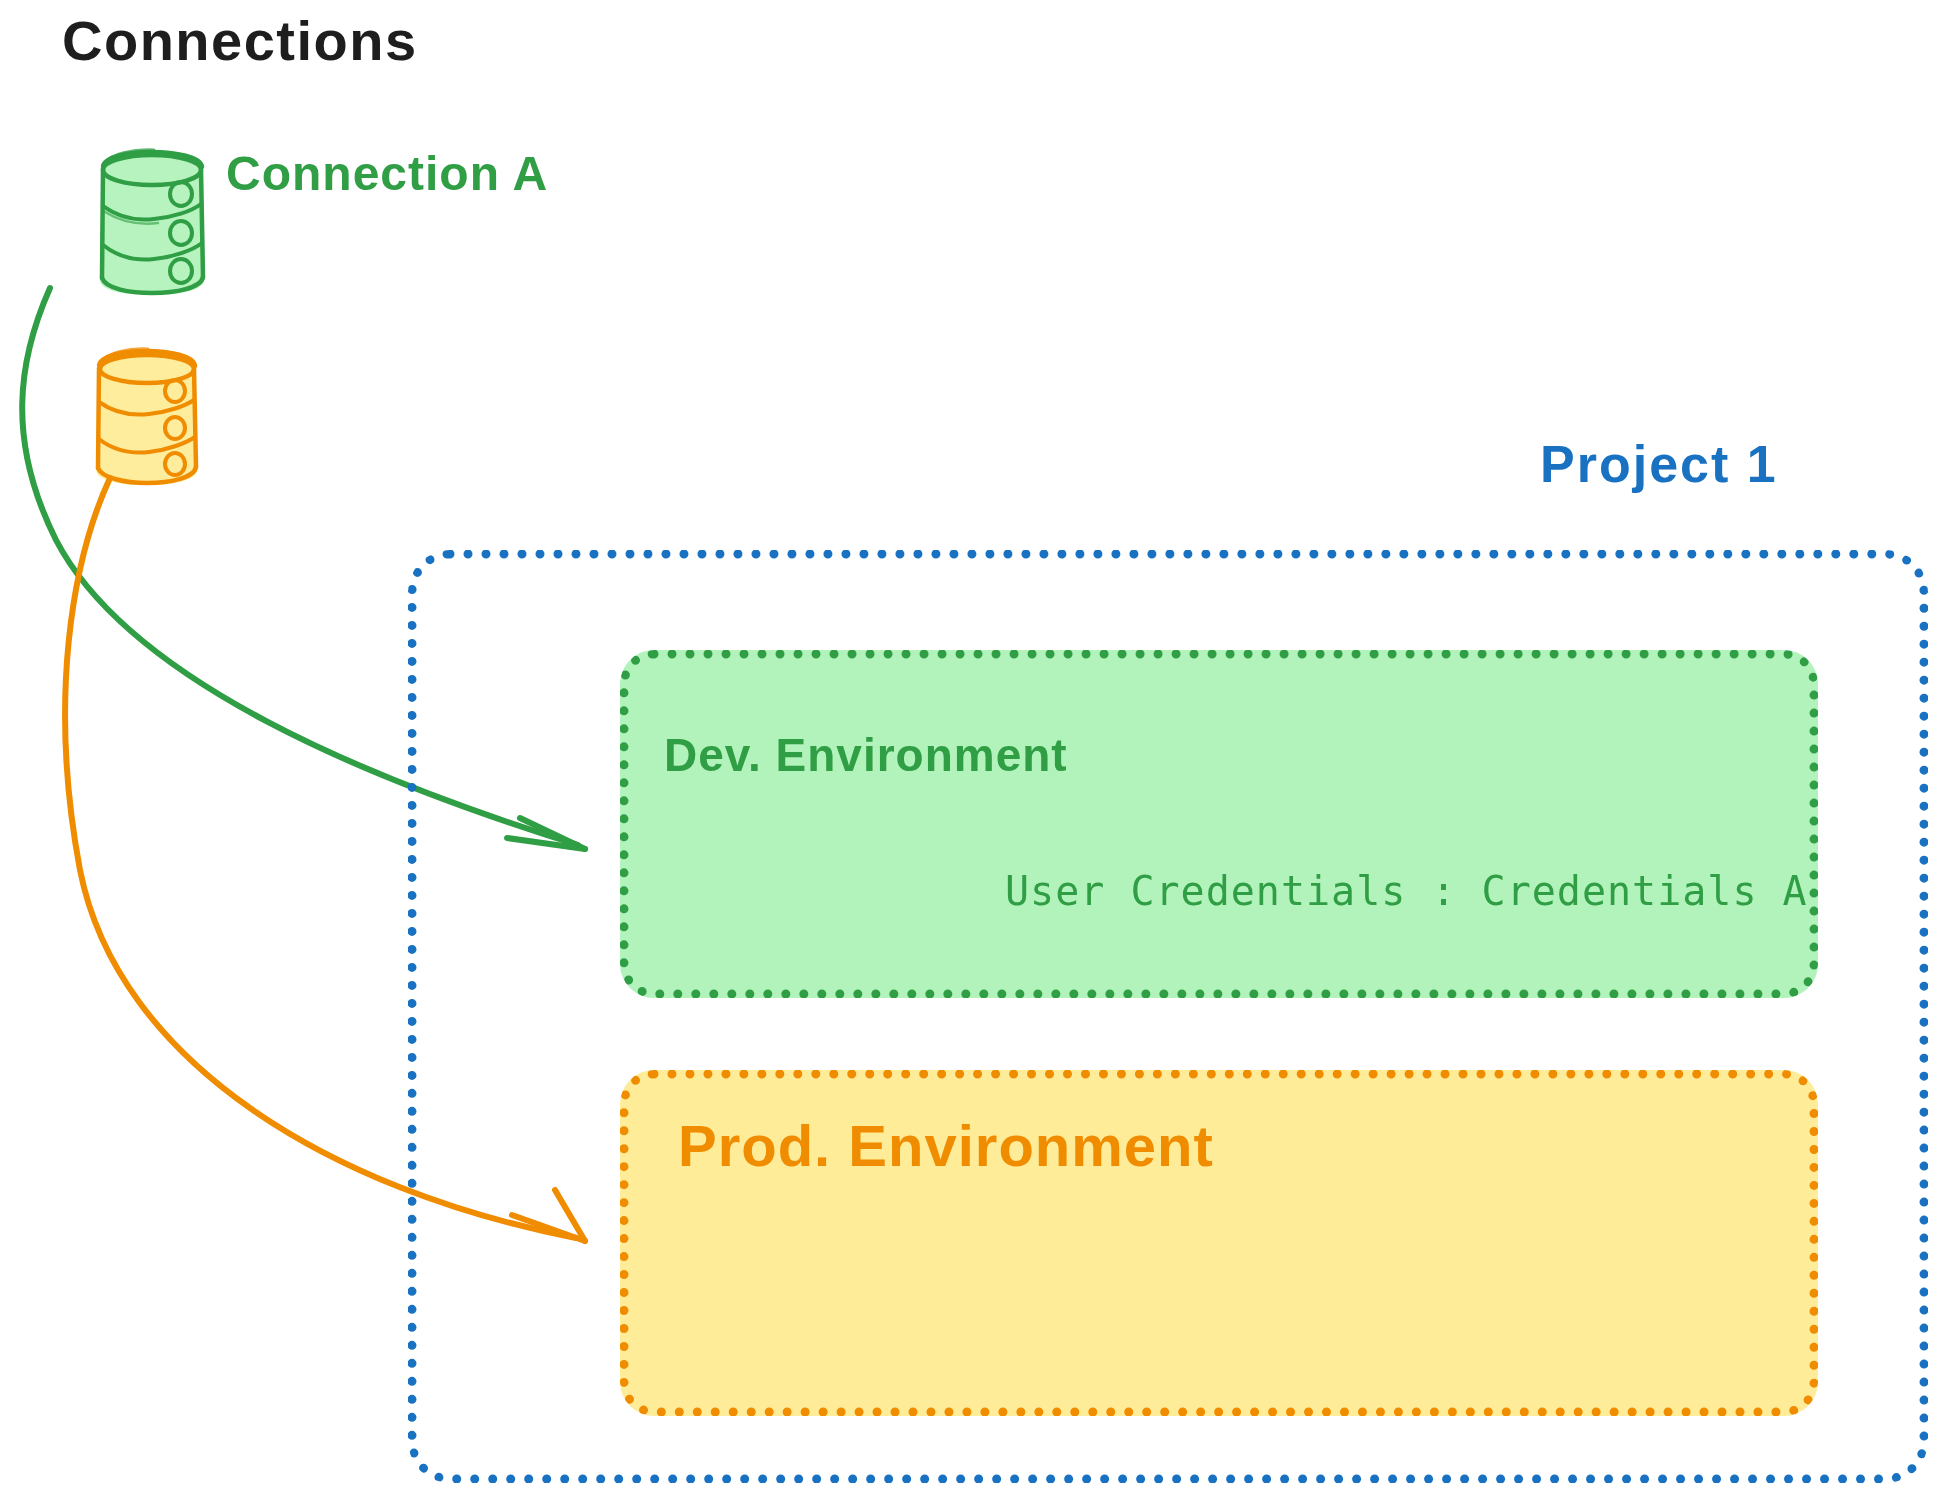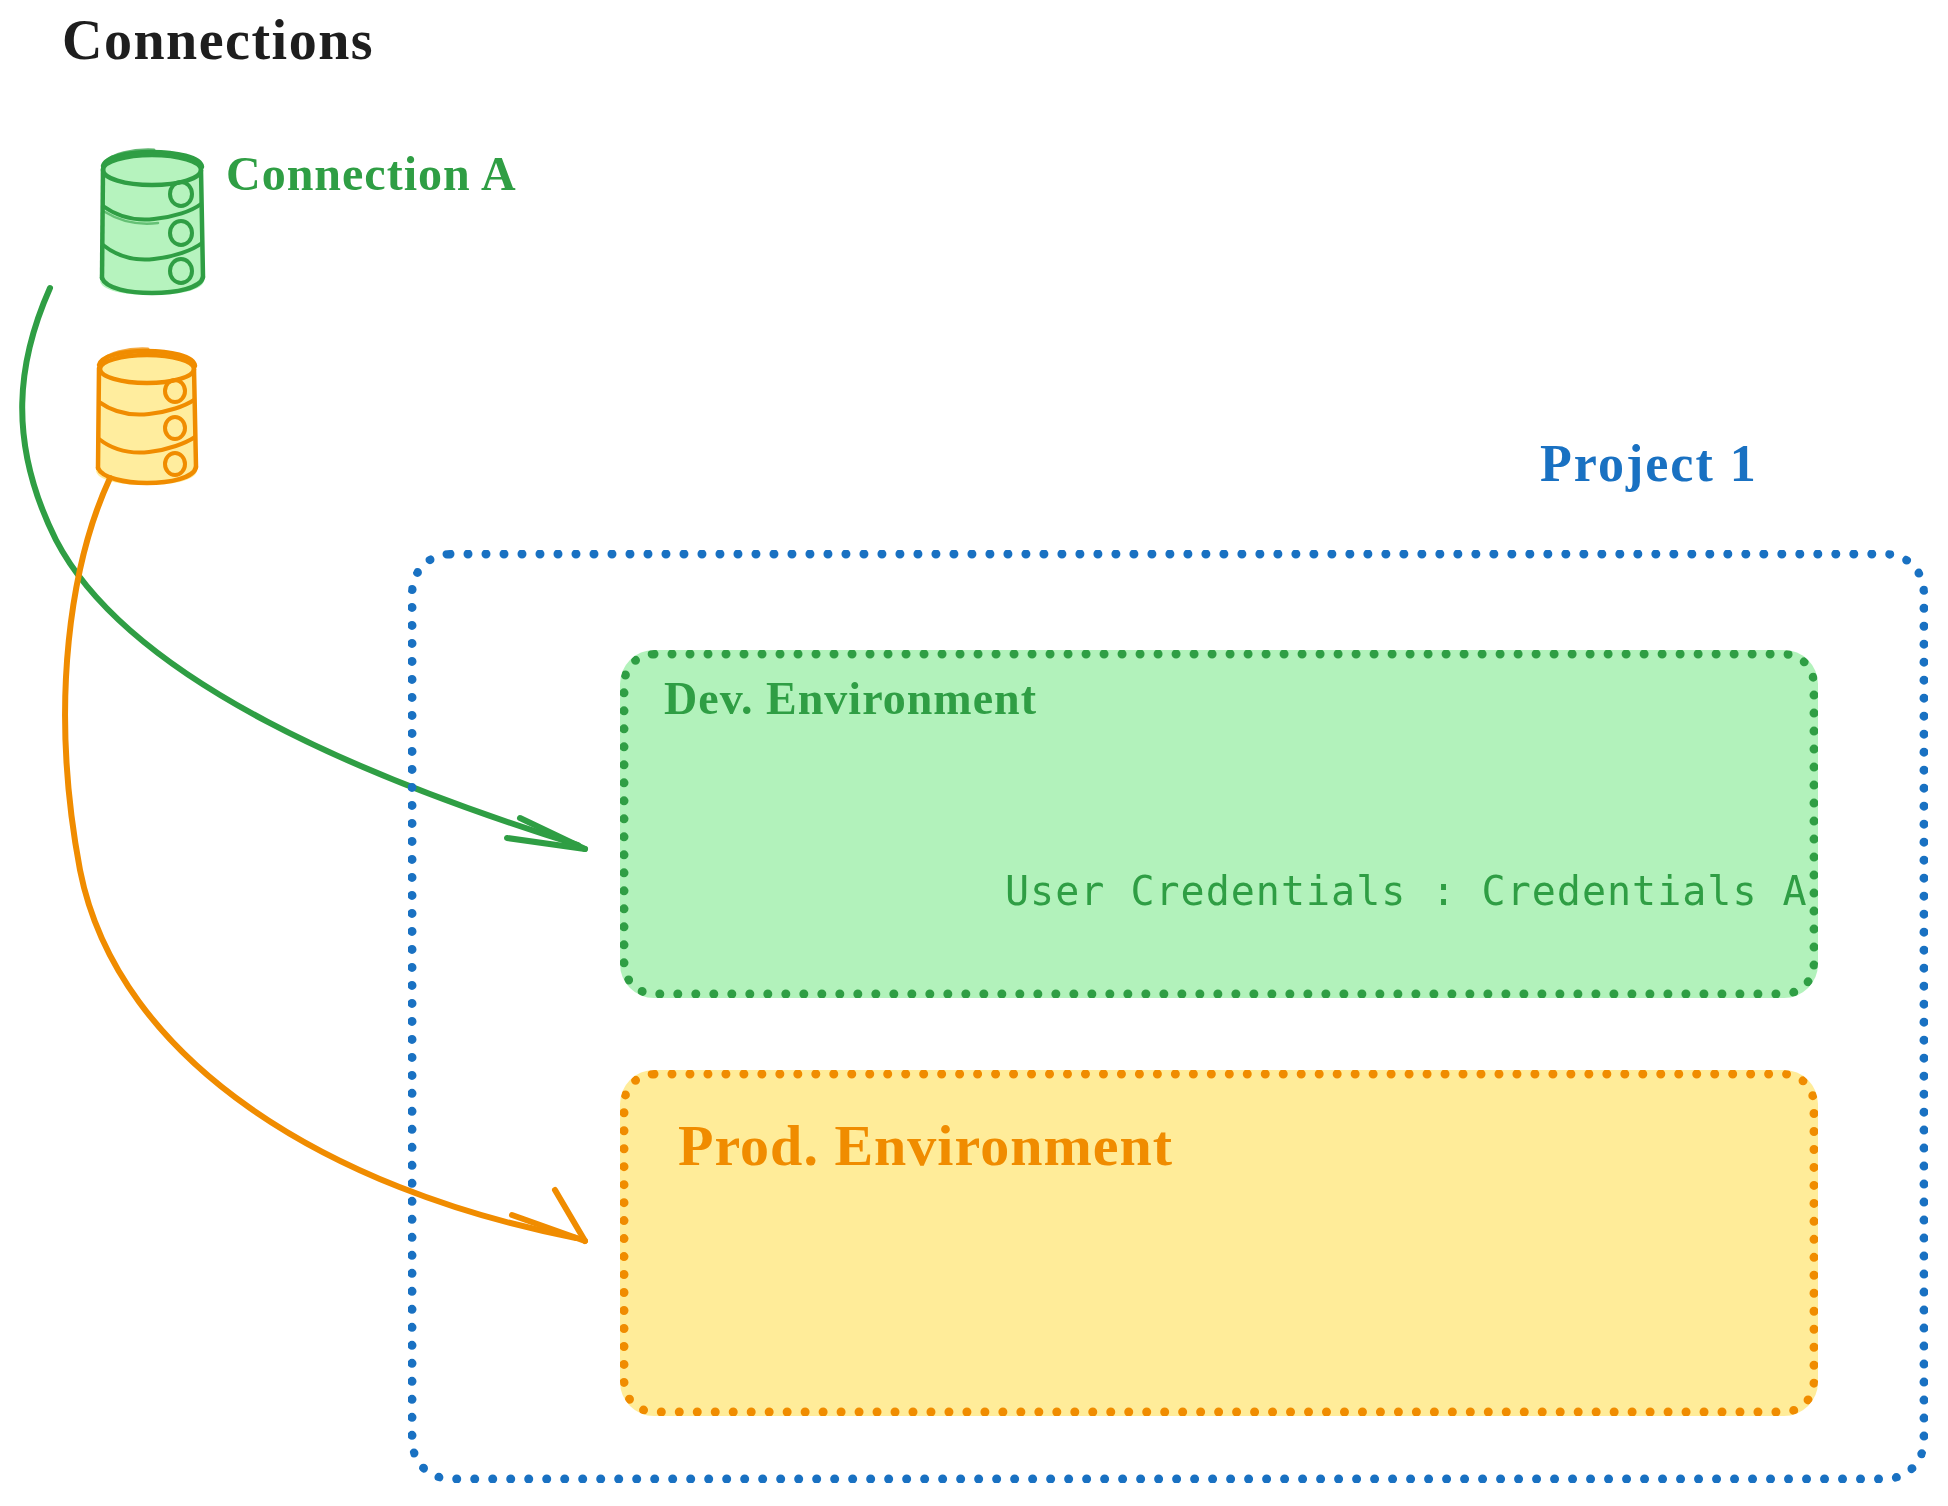--- a/index.html
+++ b/index.html
@@ -13,21 +13,21 @@
     width: 1948px;
     height: 1506px;
     background: #ffffff;
     overflow: hidden;
     font-family: "DejaVu Sans", sans-serif;
   }
 
   
   .hand {
     position: absolute;
-    font-family: Liberation Serif, serif;
+    font-family: Liberation Sans, sans-serif;
     white-space: nowrap;
     letter-spacing: 1px;
   }
   .mono {
     position: absolute;
     font-family: "DejaVu Sans Mono", monospace;
     white-space: nowrap;
   }
 
   #page-title {
@@ -96,21 +96,21 @@
     left: 620px;
     top: 1070px;
     width: 1198px;
     height: 346px;
     background: #ffec99;
     border-color: #f08c00;
   }
 
   #dev-env-title {
     left: 664px;
-    top: 672px;
+    top: 728px;
     font-size: 46px;
     font-weight: 600;
     color: #2f9e44;
   }
   #prod-env-title {
     left: 678px;
     top: 1112px;
     font-size: 58px;
     font-weight: 600;
     color: #f08c00;

